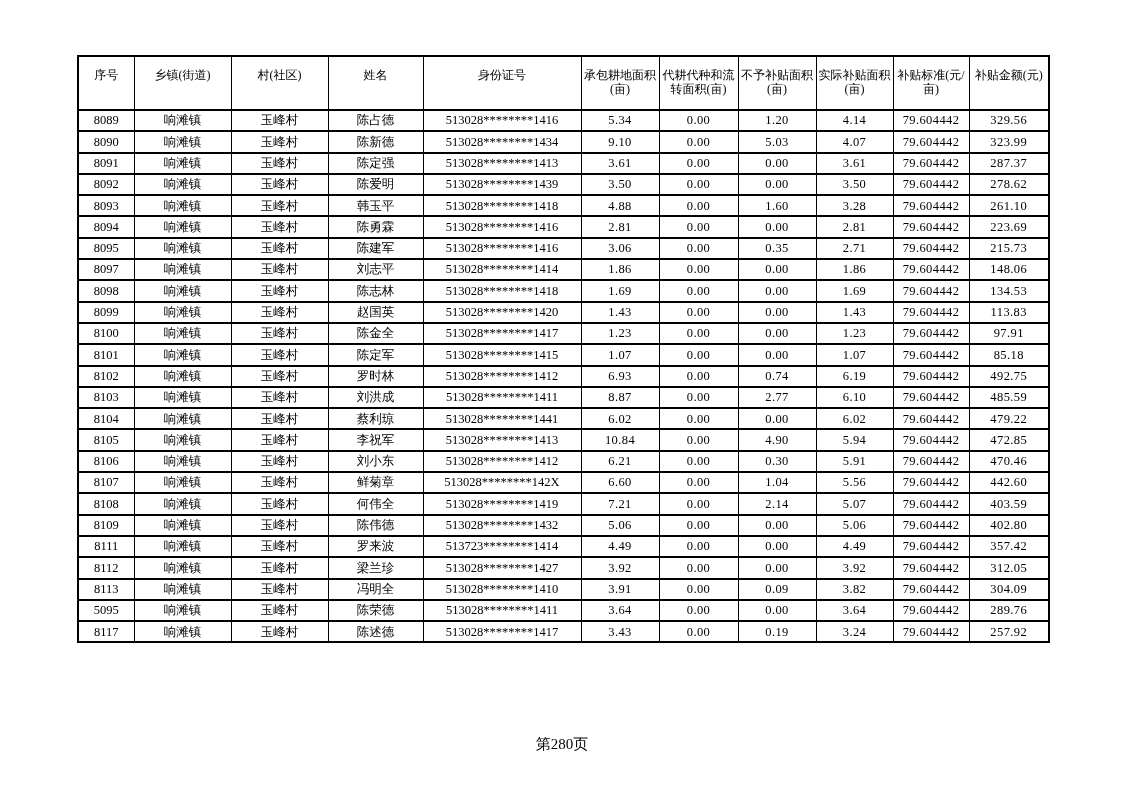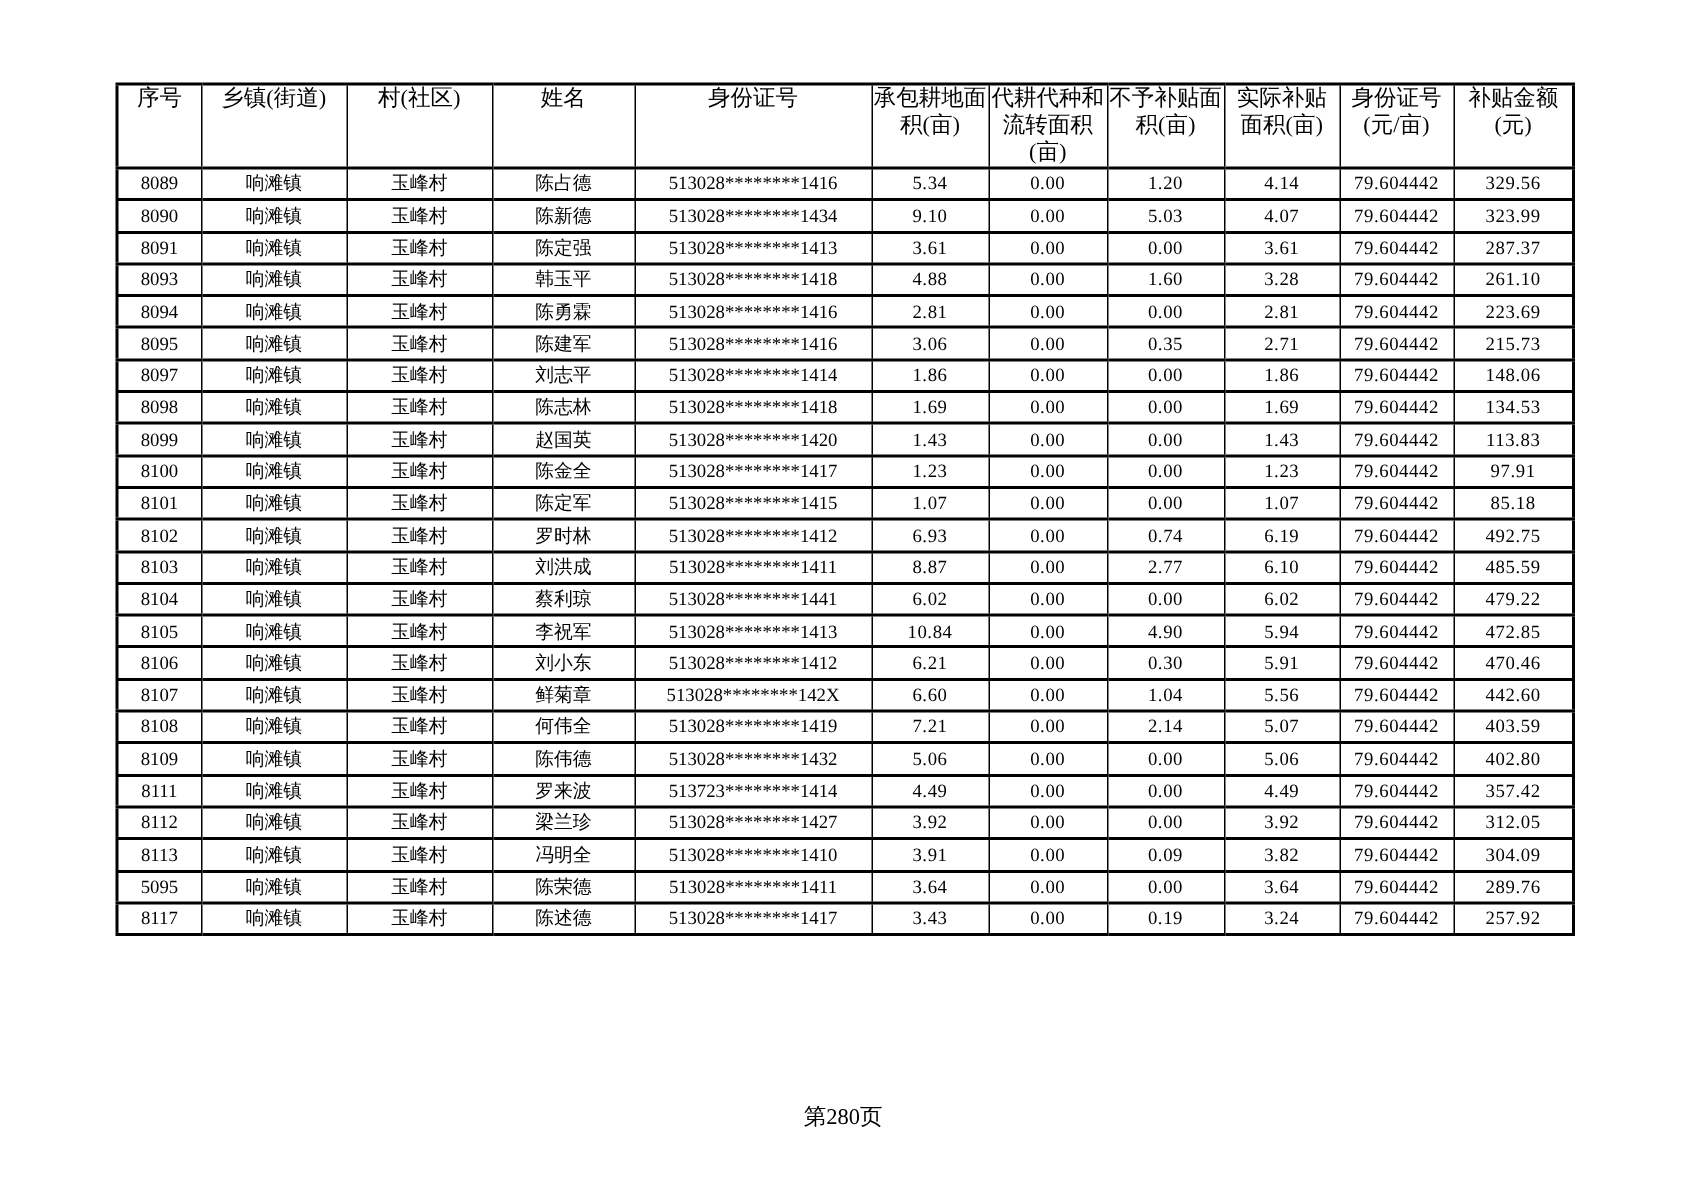--- a/index.html
+++ b/index.html
@@ -31,23 +31,23 @@
     border-left: 1px solid #000;
     border-right: 1px solid #000;
     text-align: center;
     padding: 0 1px;
     overflow: hidden;
     font-weight: normal;
   }
   table.subsidy th {
     height: 41px;
     vertical-align: top;
-    font-size: 15px;
+    font-size: 12px;
     line-height: 1.2;
-    padding-top: 0;
+    padding-top: 11px;
   }
   table.subsidy td {
     height: 19.3px;
     vertical-align: middle;
     font-size: 12.5px;
     line-height: 1;
     white-space: nowrap;
   }
   table.subsidy td.num {
     letter-spacing: 0.4px;
@@ -82,21 +82,21 @@
     <tr>
         <th>序号</th>
         <th>乡镇(街道)</th>
         <th>村(社区)</th>
         <th>姓名</th>
         <th>身份证号</th>
         <th>承包耕地面积(亩)</th>
         <th>代耕代种和流转面积(亩)</th>
         <th>不予补贴面积(亩)</th>
         <th>实际补贴面积(亩)</th>
-        <th>身份证号(元/亩)</th>
+        <th>补贴标准(元/亩)</th>
         <th>补贴金额(元)</th>
       </tr>
   </thead>
   <tbody>
       <tr>
         <td>8089</td>
         <td>响滩镇</td>
         <td>玉峰村</td>
         <td>陈占德</td>
         <td>513028********1416</td>
@@ -125,20 +125,33 @@
         <td>响滩镇</td>
         <td>玉峰村</td>
         <td>陈定强</td>
         <td>513028********1413</td>
         <td class="num">3.61</td>
         <td class="num">0.00</td>
         <td class="num">0.00</td>
         <td class="num">3.61</td>
         <td class="num">79.604442</td>
         <td class="num">287.37</td>
+      </tr>
+      <tr>
+        <td>8092</td>
+        <td>响滩镇</td>
+        <td>玉峰村</td>
+        <td>陈爱明</td>
+        <td>513028********1439</td>
+        <td class="num">3.50</td>
+        <td class="num">0.00</td>
+        <td class="num">0.00</td>
+        <td class="num">3.50</td>
+        <td class="num">79.604442</td>
+        <td class="num">278.62</td>
       </tr>
       <tr>
         <td>8093</td>
         <td>响滩镇</td>
         <td>玉峰村</td>
         <td>韩玉平</td>
         <td>513028********1418</td>
         <td class="num">4.88</td>
         <td class="num">0.00</td>
         <td class="num">1.60</td>

